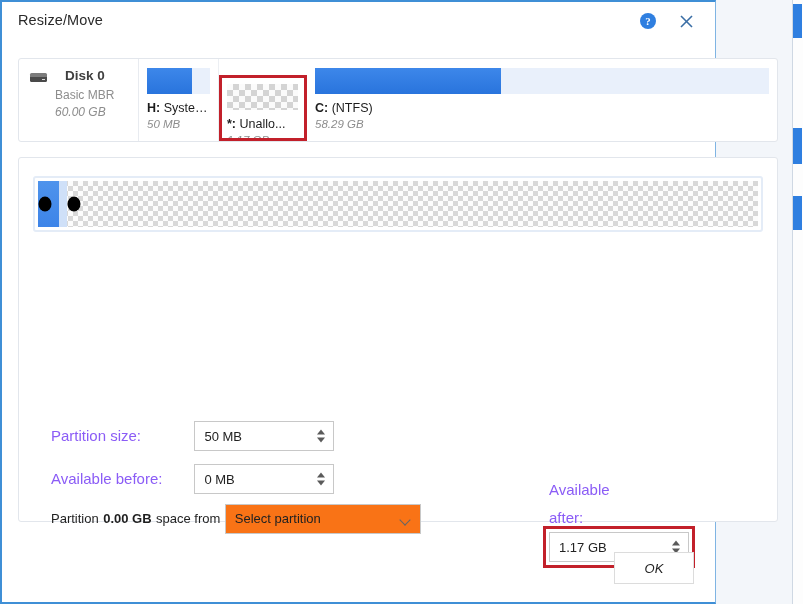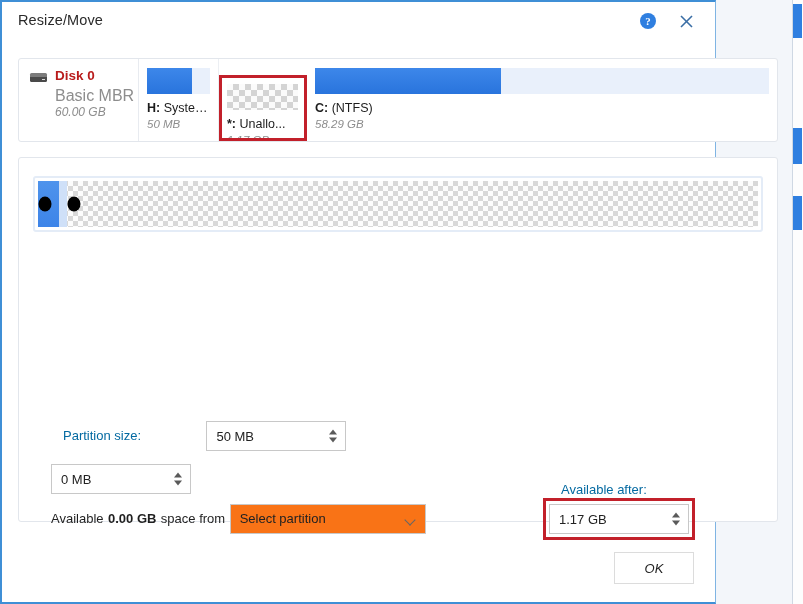--- a/index.html
+++ b/index.html
@@ -84,25 +84,25 @@
     position: absolute; left: 11px; top: 14px;
     width: 17px; height: 9px;
     background: linear-gradient(#7c7c7c 0 45%, #4a4a4a 45% 100%);
     border-radius: 1.5px;
   }
   .disk-icon::after {
     content: ""; position: absolute; right: 2px; top: 5.5px;
     width: 3px; height: 1.5px; background: #d9d9d9;
   }
   #disk-name {
-    margin-left: 26px; font-size: 13.5px; font-weight: bold; color: #b91c1c;
+    margin-left: 36px; font-size: 13.5px; font-weight: bold; color: #404040;
     line-height: 15px;
   }
   #disk-type {
-    margin-left: 26px; margin-top: 5px; font-size: 16px; color: #8d8d8d; line-height: 15px;
+    margin-left: 26px; margin-top: 5px; font-size: 12px; color: #8d8d8d; line-height: 15px;
   }
   #disk-size {
     margin-left: 26px; margin-top: 2px; font-size: 12px; color: #8d8d8d;
     font-style: italic; line-height: 15px;
   }
 
   #parts { flex: 1; display: flex; position: relative; }
   .part {
     position: relative;
     border-right: 1px solid #eceff3;
@@ -176,21 +176,21 @@
   .handle {
     position: absolute; top: 50%; transform: translate(-50%, -50%);
     width: 13px; height: 15px; border-radius: 50%;
     background: #000000;
     cursor: ew-resize; z-index: 5;
   }
 
   
   .frow { position: absolute; height: 28px; }
   .flabel {
-    font-size: 13px; color: #0369a1; line-height: 28px; margin-left: 12px;
+    font-size: 15px; color: #8b5cf6; line-height: 28px;
   }
   .spin {
     position: relative;
     width: 140px; height: 30px;
     border: 1px solid #c8c8c8;
     background: #ffffff;
     display: inline-flex; align-items: center;
   }
   .spin .sv {
     padding-left: 9px; font-size: 13px; color: #222;
@@ -321,20 +321,21 @@
           <span class="sv">50 MB</span>
           <span class="arrows">
             <span class="tri-up"></span>
             <span class="tri-dn"></span>
           </span>
         </span>
       </span>
     </div>
 
     <div class="frow" id="row-before">
+      <span class="flabel" id="lbl-before">Available before:</span>
       <span class="spin-wrap">
         <span class="spin">
           <span class="sv">0 MB</span>
           <span class="arrows">
             <span class="tri-up"></span>
             <span class="tri-dn"></span>
           </span>
         </span>
       </span>
     </div>
@@ -346,21 +347,21 @@
           <span class="sv">1.17 GB</span>
           <span class="arrows">
             <span class="tri-up"></span>
             <span class="tri-dn"></span>
           </span>
         </span>
       </span>
     </div>
 
     <div class="frow" id="row-alloc">
-      <span class="alloc-txt">Available</span>
+      <span class="alloc-txt">Partition</span>
       <span class="alloc-txt alloc-val">0.00 GB</span>
       <span class="alloc-txt">space from</span>
       <span id="dropdown">
         <span class="dv">Select partition</span>
         <span class="chev"></span>
       </span>
     </div>
   </div>
 
   <div class="fbtn" id="ok-btn">OK</div>

